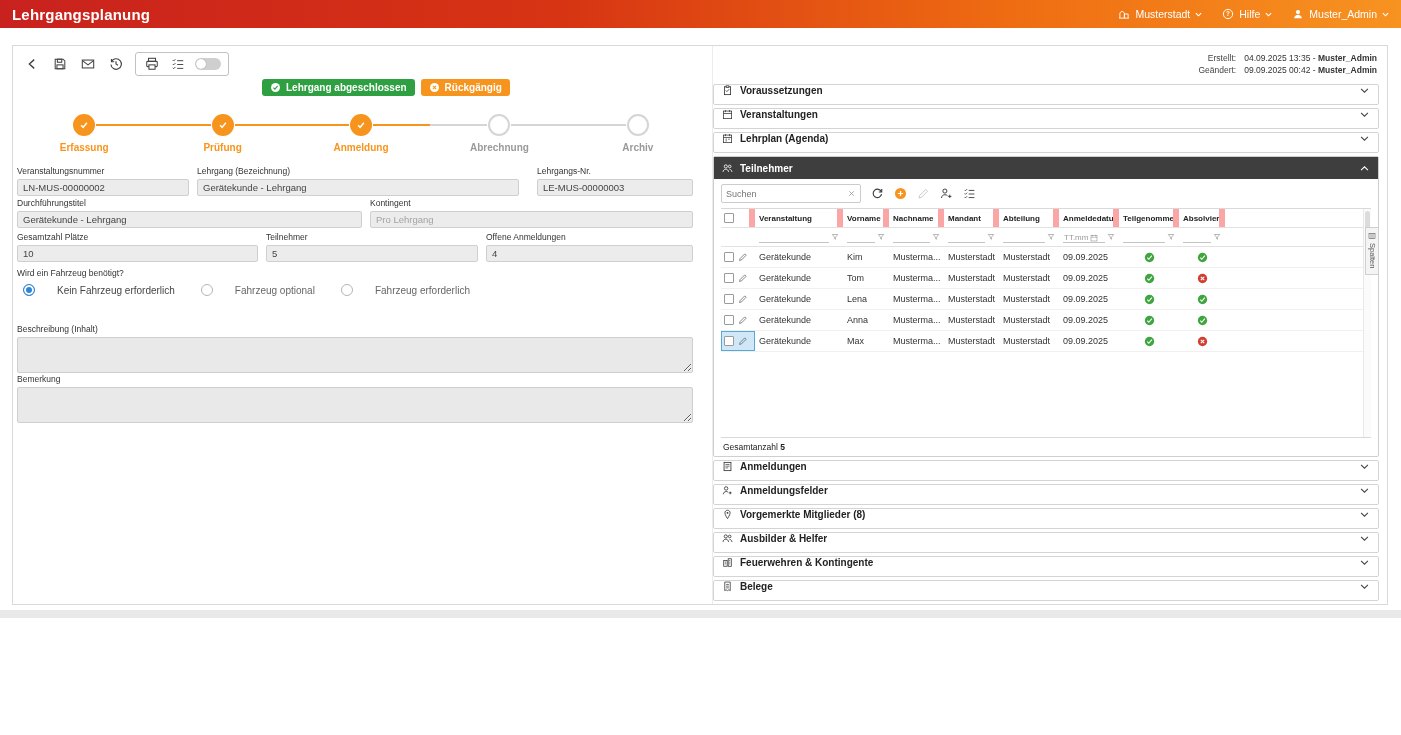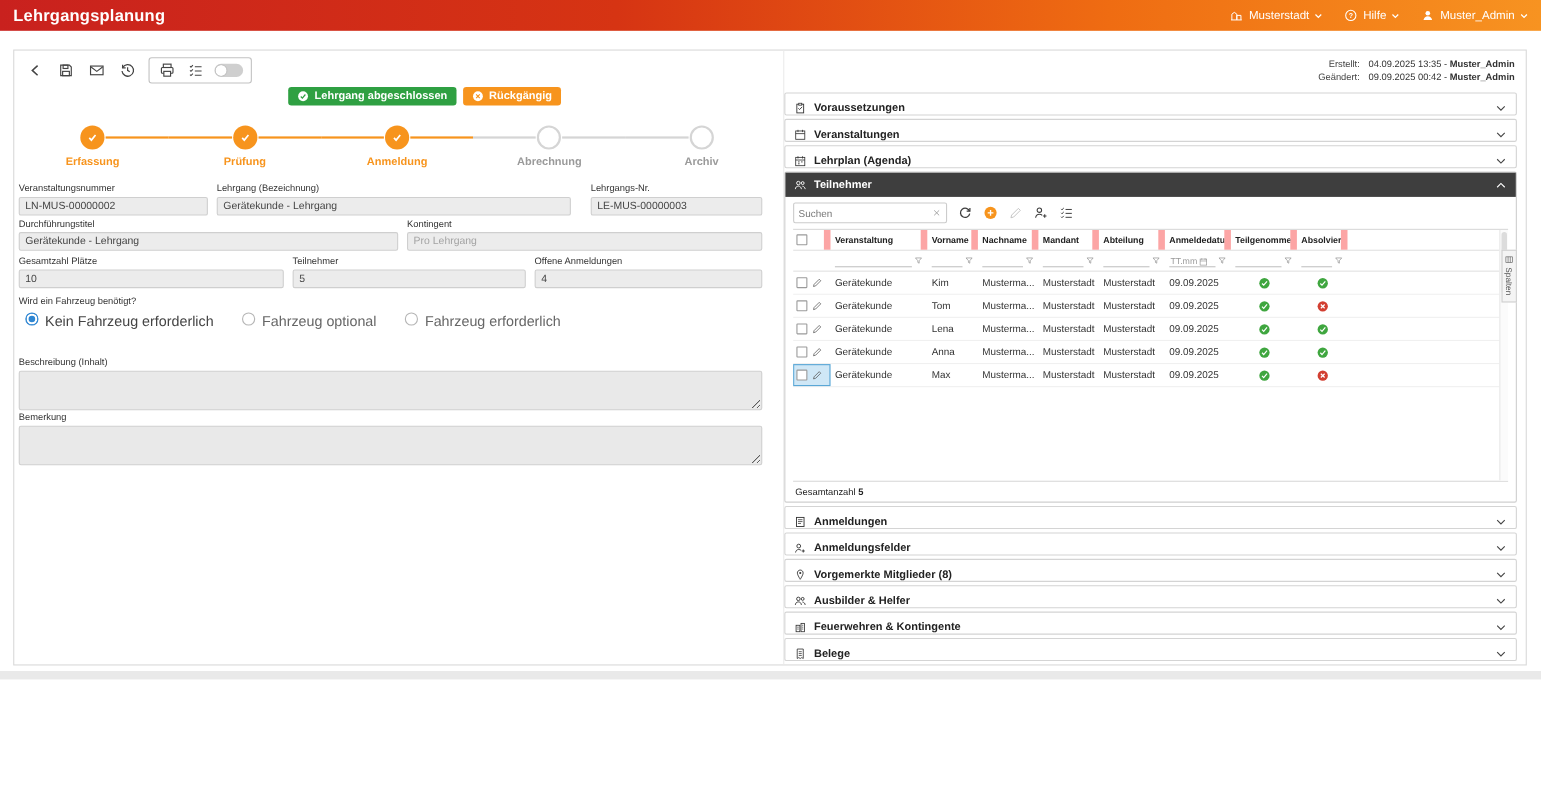--- a/index.html
+++ b/index.html
@@ -48,27 +48,27 @@
 .step-label{font-size:10px;font-weight:bold;color:#f7941d}
 .step-label.pending{color:#9a9a9a}
 
 .fgroup{position:absolute}
 .flabel{font-size:8.5px;color:#333;margin-bottom:3px}
 .finput{display:block;width:100%;height:17px;background:#ececec;border:1px solid #cfcfcf;border-radius:2px;font-size:9.5px;color:#444;padding:0 5px;font-family:inherit}
 .finput.muted{color:#a3a3a3}
 textarea.finput{height:36px;resize:both;padding-top:2px;background:#e9e9e9}
 .radio-q{position:absolute;left:4px;top:222px;font-size:8.5px;color:#333}
 .radio-row{position:absolute;left:10px;top:238px;display:flex;gap:26px}
-.radio{display:flex;align-items:flex-start;gap:6px;font-size:13px;color:#666;cursor:pointer}
+.radio{display:flex;align-items:flex-end;gap:22px;font-size:10px;color:#666;cursor:pointer}
 .rdot{width:12px;height:12px;border-radius:50%;border:1px solid #b5b5b5;background:#fff}
 .radio.sel .rdot{border:1px solid #2f86d2;background:#2f86d2;box-shadow:inset 0 0 0 2px #fff}
 .radio.sel{color:#444}
 
 .right-pane{position:absolute;top:38px;left:700px;right:8px;bottom:0}
-.acc{display:flex;align-items:flex-end;gap:7px;height:21px;border:1px solid #d4d4d4;border-radius:2px;padding:0 8px;margin-bottom:3px;background:#fff;cursor:pointer;font-size:10px;font-weight:bold;color:#222}
+.acc{display:flex;align-items:flex-start;gap:7px;height:21px;border:1px solid #d4d4d4;border-radius:2px;padding:0 8px;margin-bottom:3px;background:#fff;cursor:pointer;font-size:10px;font-weight:bold;color:#222}
 .acc .ic{color:#333}
 .acc .ic svg{width:11px;height:11px}
 .acc .sp{flex:1}
 .acc .chev{color:#444}
 .acc.disabled{background:#b5b5b5;border-color:#adadad;color:#fff}
 .acc.disabled .ic{color:#fff}
 
 .panel{position:relative;border:1px solid #cfcfcf;border-radius:2px;margin-bottom:3px;display:flex;flex-direction:column;height:301px;background:#fff}
 .panel-h{display:flex;align-items:center;gap:7px;height:22px;background:#3e3e3e;color:#fff;padding:0 8px;font-size:10px;font-weight:bold;cursor:pointer;flex:0 0 auto}
 .panel-h .ic svg{width:11px;height:11px}

